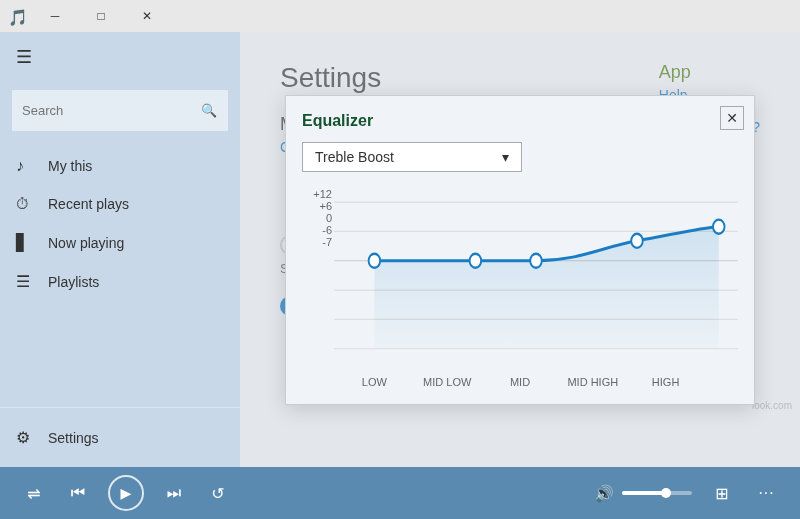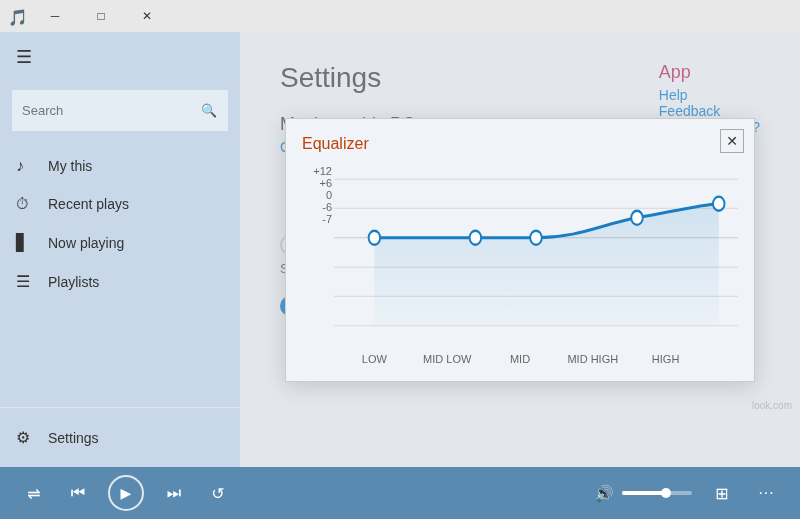--- a/index.html
+++ b/index.html
@@ -73,41 +73,41 @@
       flex: 1;
       background: #f5f5f5;
       padding: 30px 40px;
       position: relative;
       overflow: hidden;
     }
     .page-title { font-size: 28px; font-weight: 300; color: #333; margin-bottom: 20px; }
     .section-title { font-size: 18px; font-weight: 400; color: #333; margin-bottom: 4px; }
     .link-text { color: #0078d4; font-size: 14px; cursor: pointer; }
     .app-section { position: absolute; top: 30px; right: 40px; }
-    .app-section .section-title { color: #be185d; }
+    .app-section .section-title { color: #4d7c0f; }
 
     
     .overlay {
       position: absolute; top: 0; left: 0; right: 0; bottom: 0;
       background: rgba(200,210,220,0.4);
       display: flex; align-items: center; justify-content: center;
       z-index: 10;
     }
 
     
     .eq-dialog {
       background: #f0f4f8;
       border: 1px solid #ccc;
       box-shadow: 0 4px 20px rgba(0,0,0,0.15);
       width: 470px;
       padding: 16px;
       position: relative;
     }
     .eq-dialog-title {
-      font-size: 16px; font-weight: 400; color: #c2410c; margin-bottom: 12px;
+      font-size: 16px; font-weight: 700; color: #14532d; margin-bottom: 12px;
     }
     .eq-close {
       position: absolute; top: 10px; right: 10px;
       width: 24px; height: 24px; border: 1px solid #aaa;
       background: transparent; cursor: pointer;
       display: flex; align-items: center; justify-content: center;
       font-size: 14px; color: #333;
     }
 
     
@@ -283,20 +283,24 @@
       </div>
       <span class="toggle-label">Off</span>
     </div>
 
     <div class="overlay">
 
       <div class="eq-dialog">
         <div class="eq-dialog-title">Equalizer</div>
         <button class="eq-close">✕</button>
 
+        <div class="eq-dropdown">
+          <span>Treble Boost</span>
+          <span>▾</span>
+        </div>
 
         <div class="eq-chart">
 
           <div class="eq-y-labels">
             <span class="eq-y-label">+12</span>
             <span class="eq-y-label">+6</span>
             <span class="eq-y-label">0</span>
             <span class="eq-y-label">-6</span>
             <span class="eq-y-label">-7</span>
           </div>

